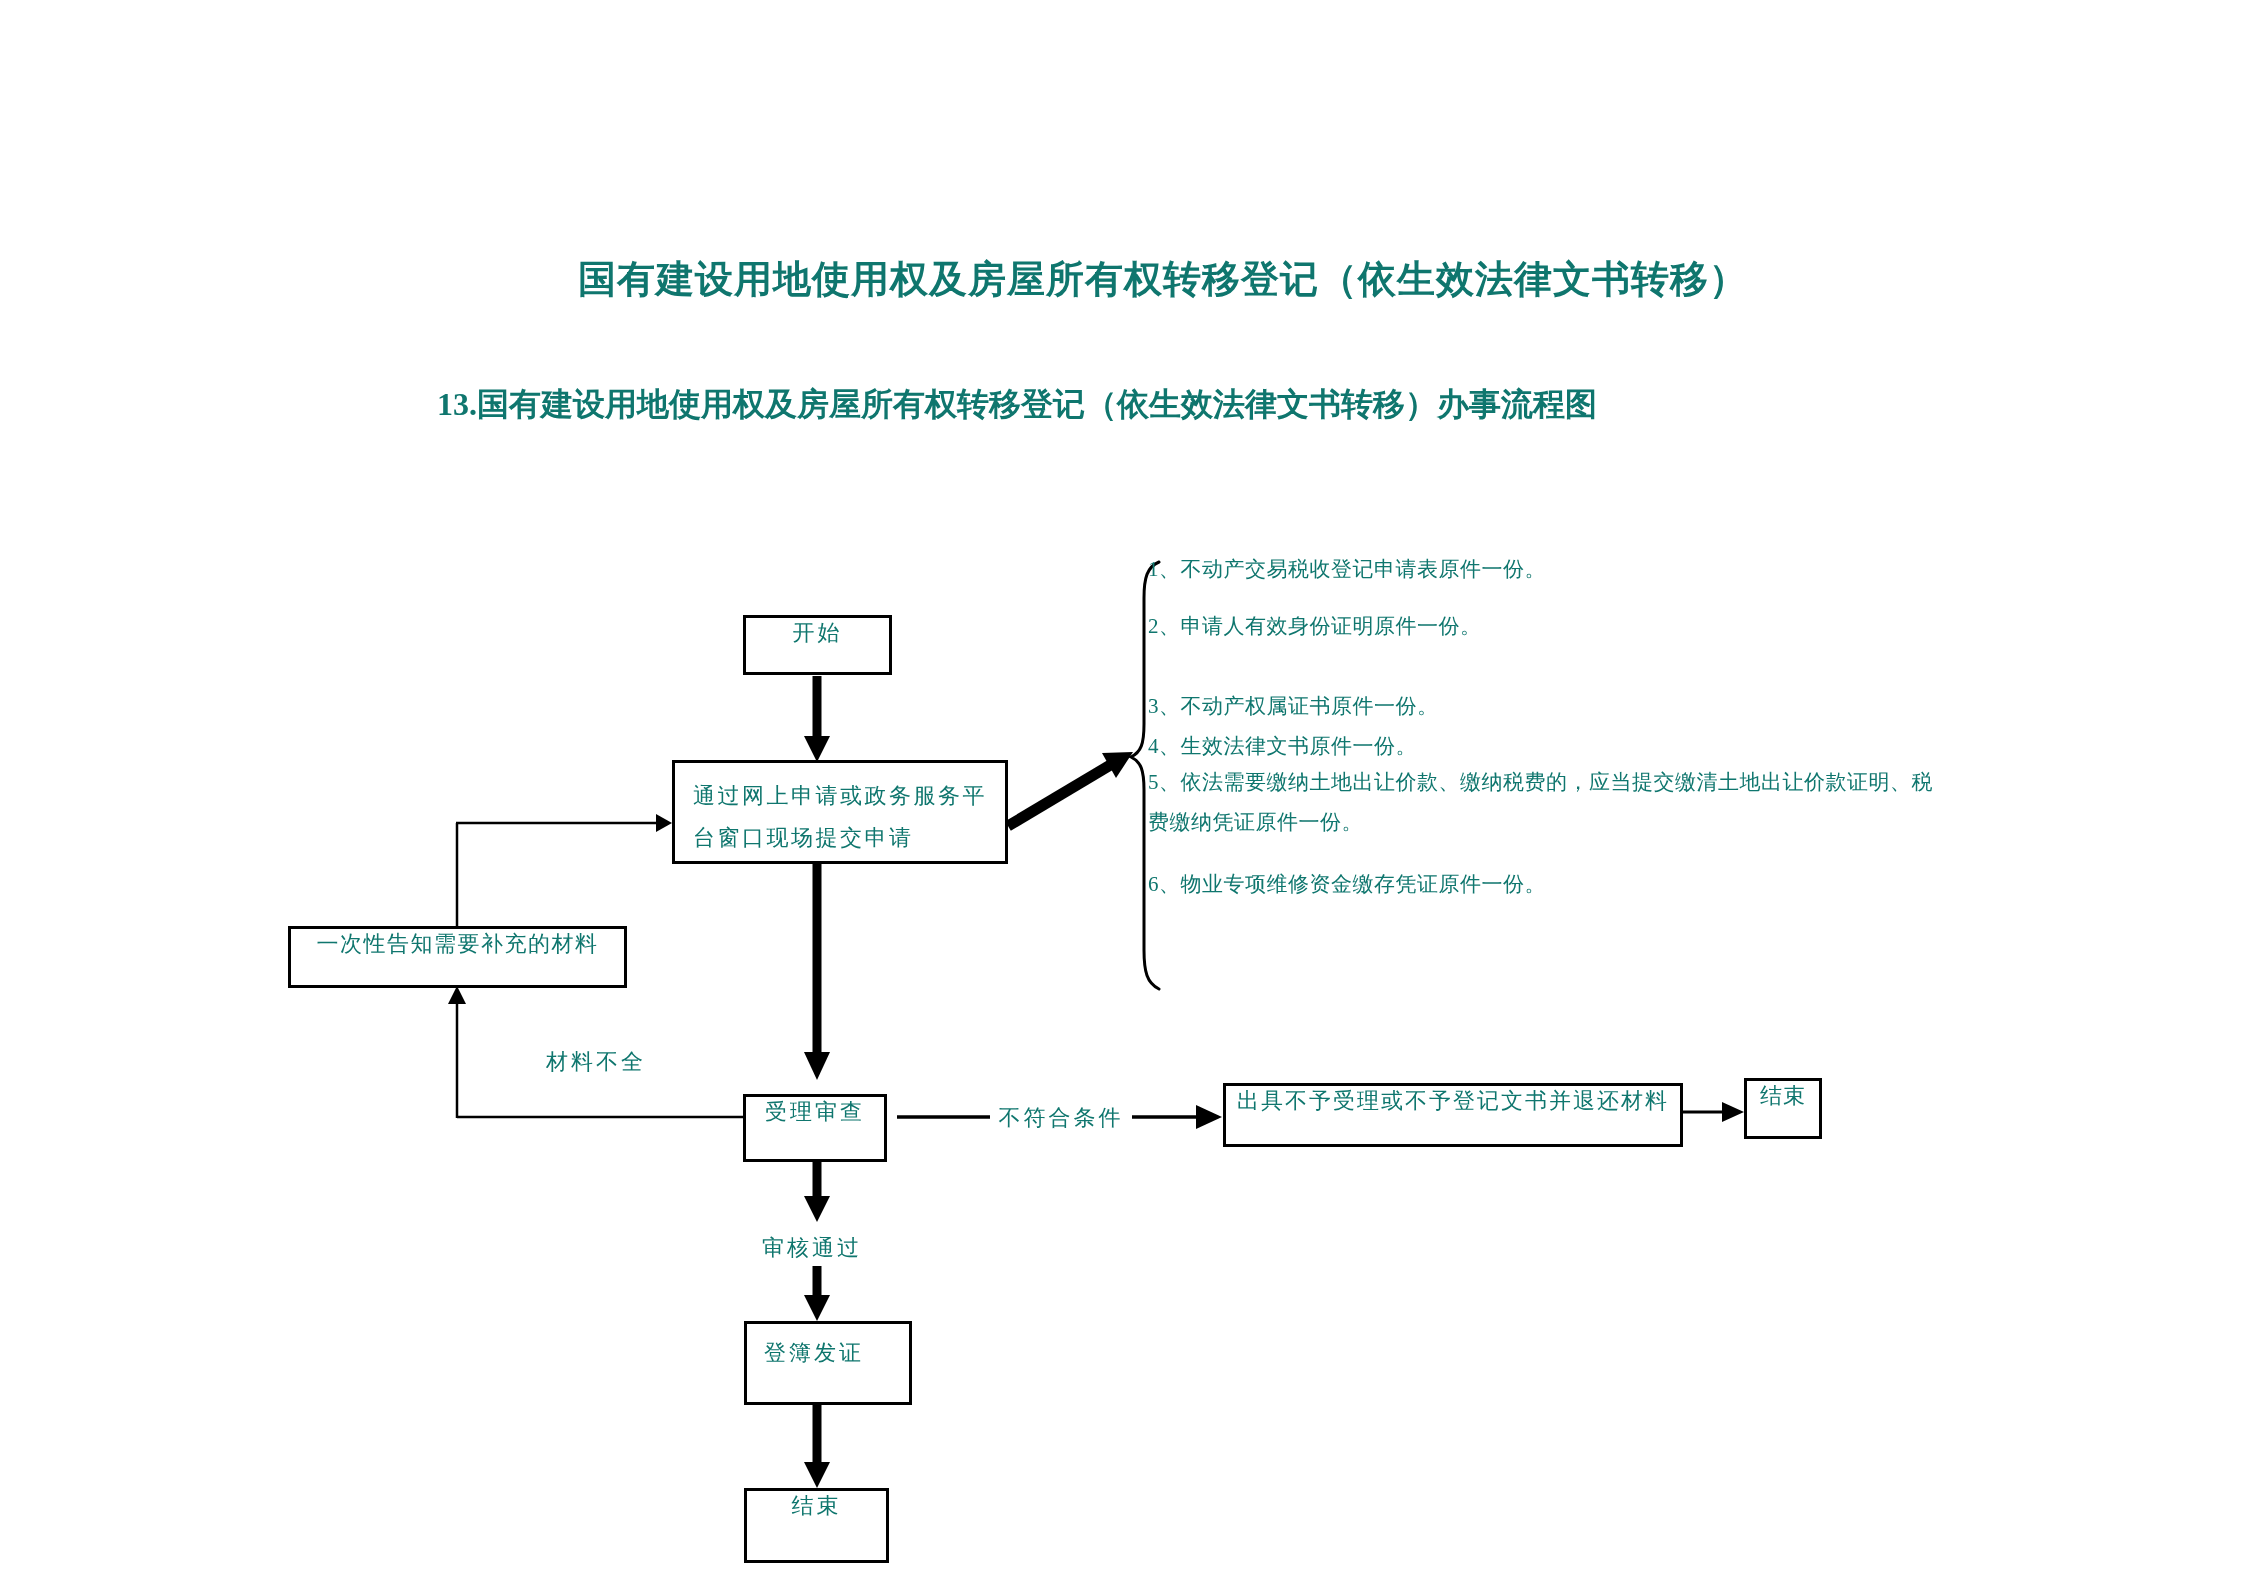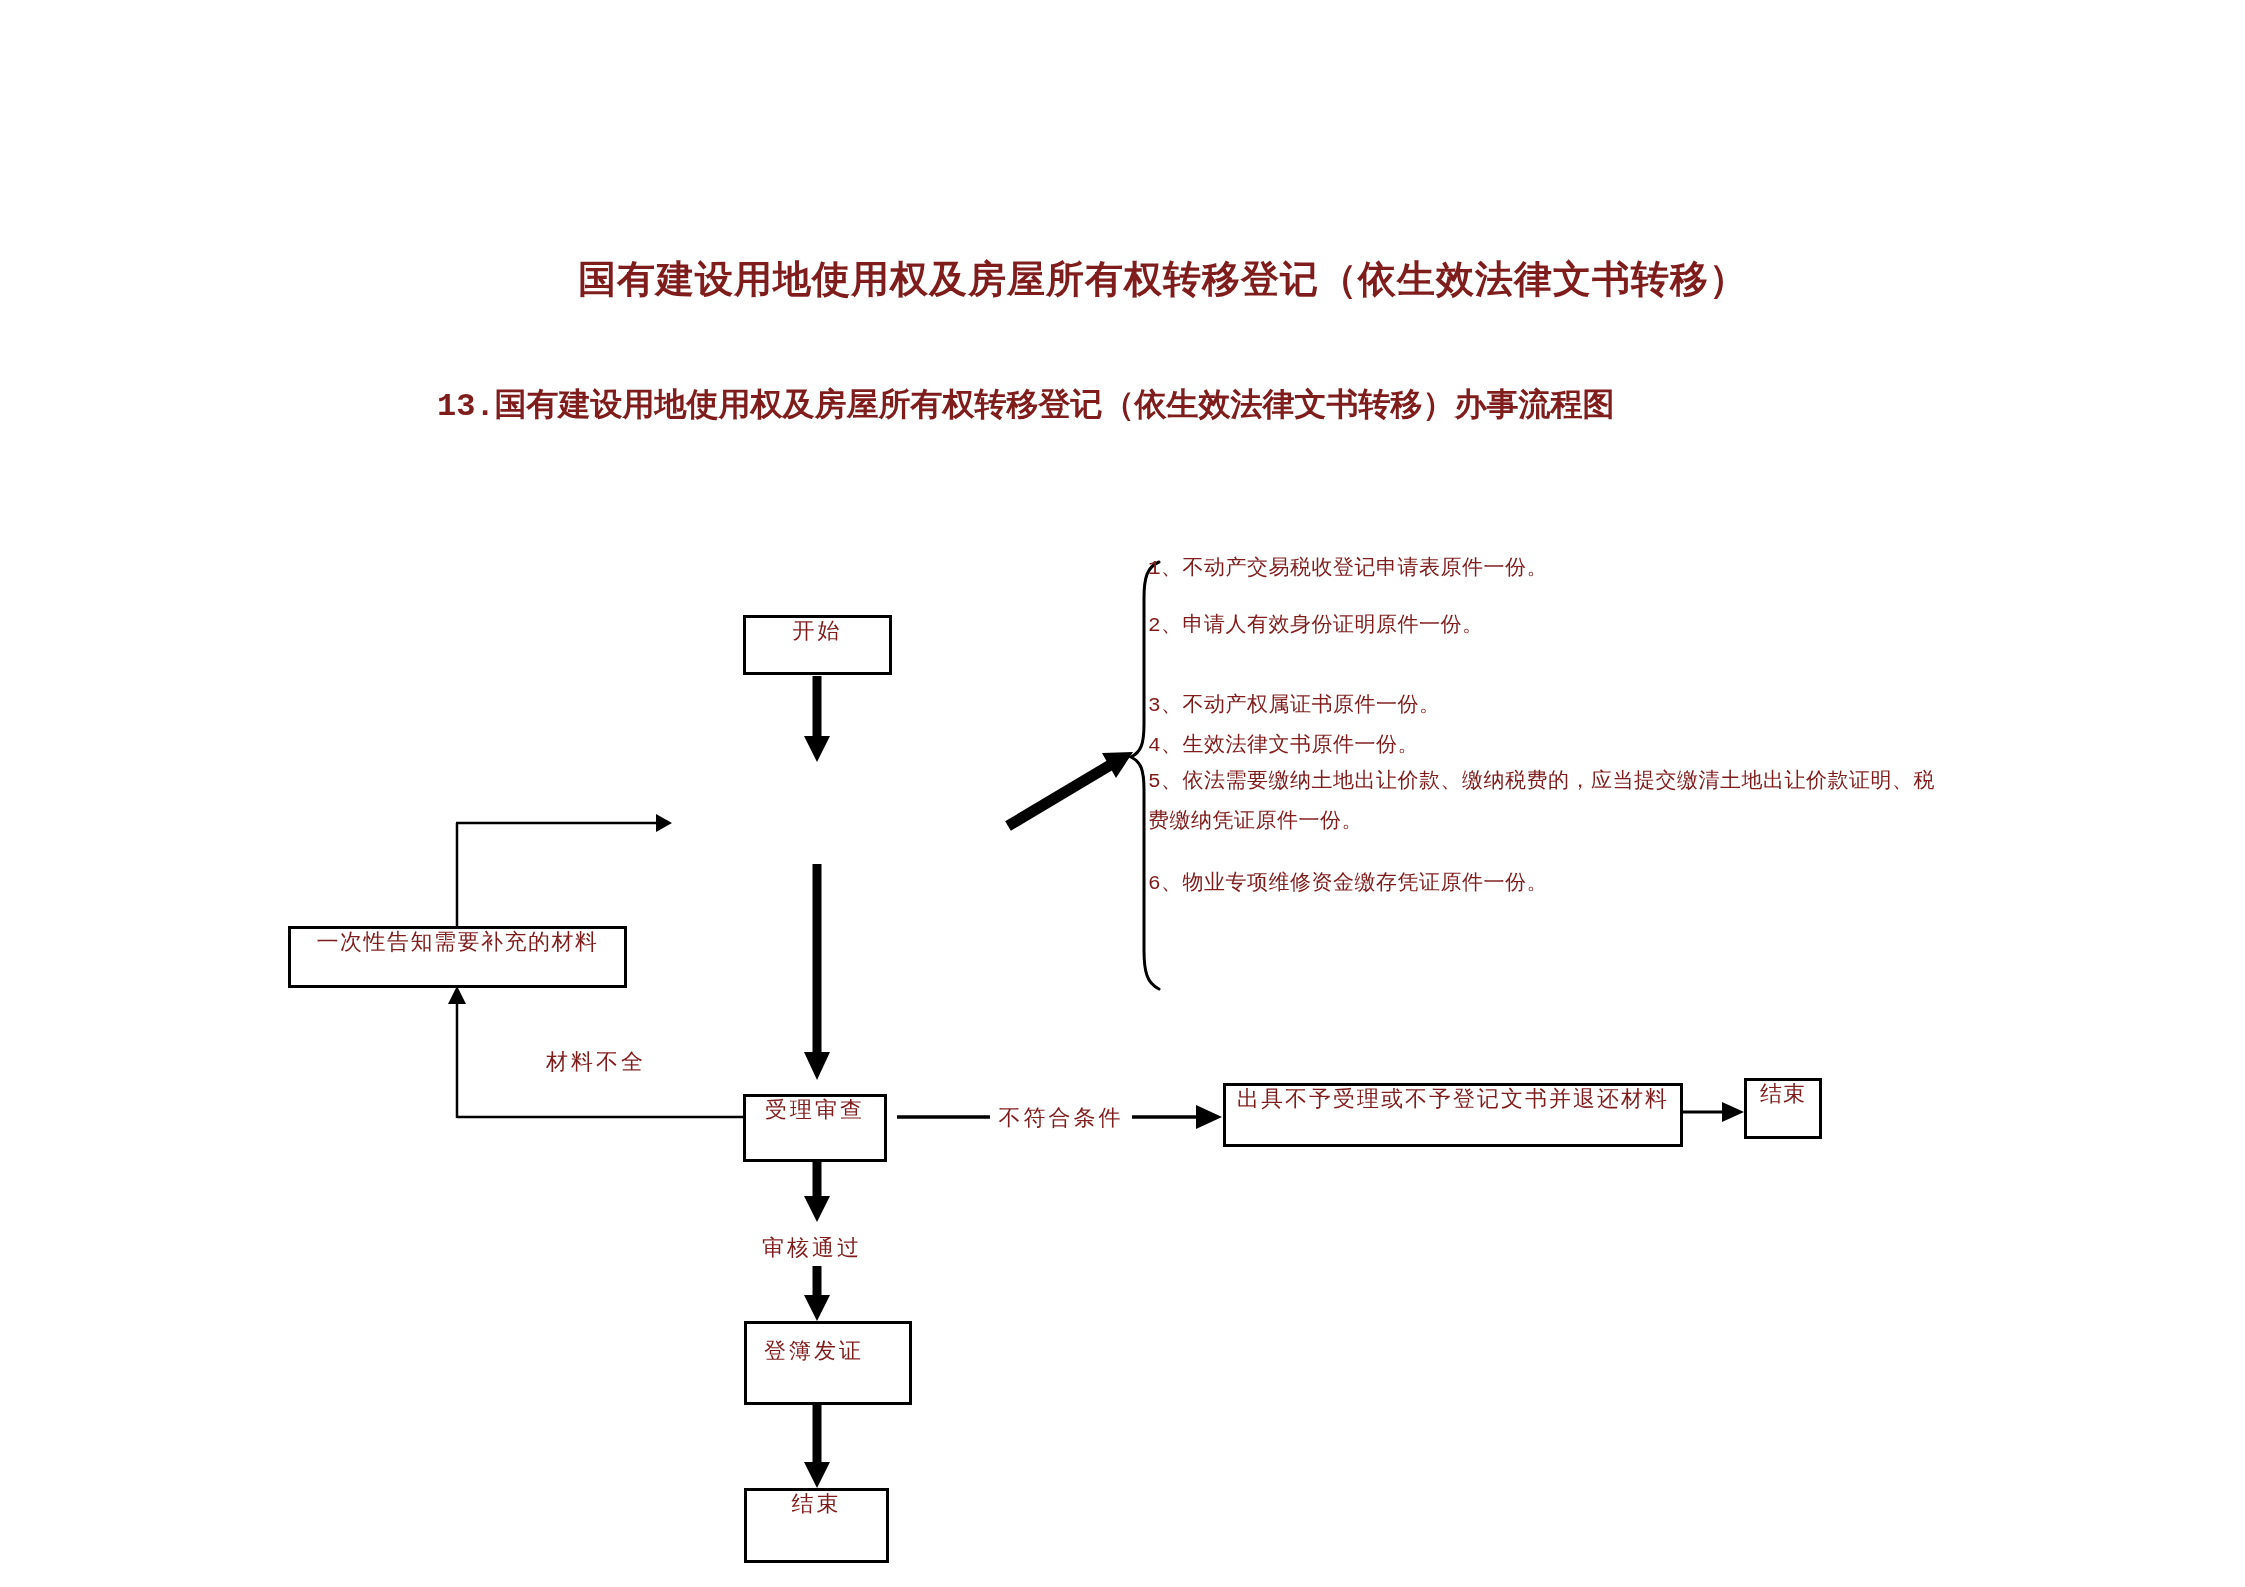--- a/index.html
+++ b/index.html
@@ -1,22 +1,22 @@
 <!DOCTYPE html>
 <html><head>
 <meta charset="utf-8">
 <style>
   html,body{margin:0;padding:0;background:#ffffff;}
   .page{
     position:relative;
     width:2245px;
     height:1587px;
     background:#ffffff;
-    font-family:Liberation Mono, monospace;
-    color:#7f1d1d;
+    font-family:Liberation Serif, serif;
+    color:#0f766e;
     overflow:hidden;
   }
   .title{
     position:absolute;
     left:578px; top:254px;
     font-size:38px;
     font-weight:bold;
     letter-spacing:1px;
     white-space:nowrap;
   }
@@ -146,20 +146,23 @@
       <polygon points="804,1462 830,1462 817,1488" fill="#000"></polygon>
     </g>
 
     <path d="M 1159 562 C 1147 567 1144 578 1144 598 L 1144 724 C 1144 744 1141 752 1131 757 C 1141 762 1144 770 1144 790 L 1144 950 C 1144 972 1147 983 1159 989" fill="none" stroke="#000" stroke-width="3" stroke-linecap="round"></path>
   </svg>
 
   <div class="node node-start">
     <span>开始</span>
   </div>
 
+  <div class="node node-submit">
+    <span>通过网上申请或政务服务平台窗口现场提交申请</span>
+  </div>
 
   <div class="node node-notify">
     <span>一次性告知需要补充的材料</span>
   </div>
 
   <div class="node node-review">
     <span>受理审查</span>
   </div>
 
   <div class="node node-reject">

